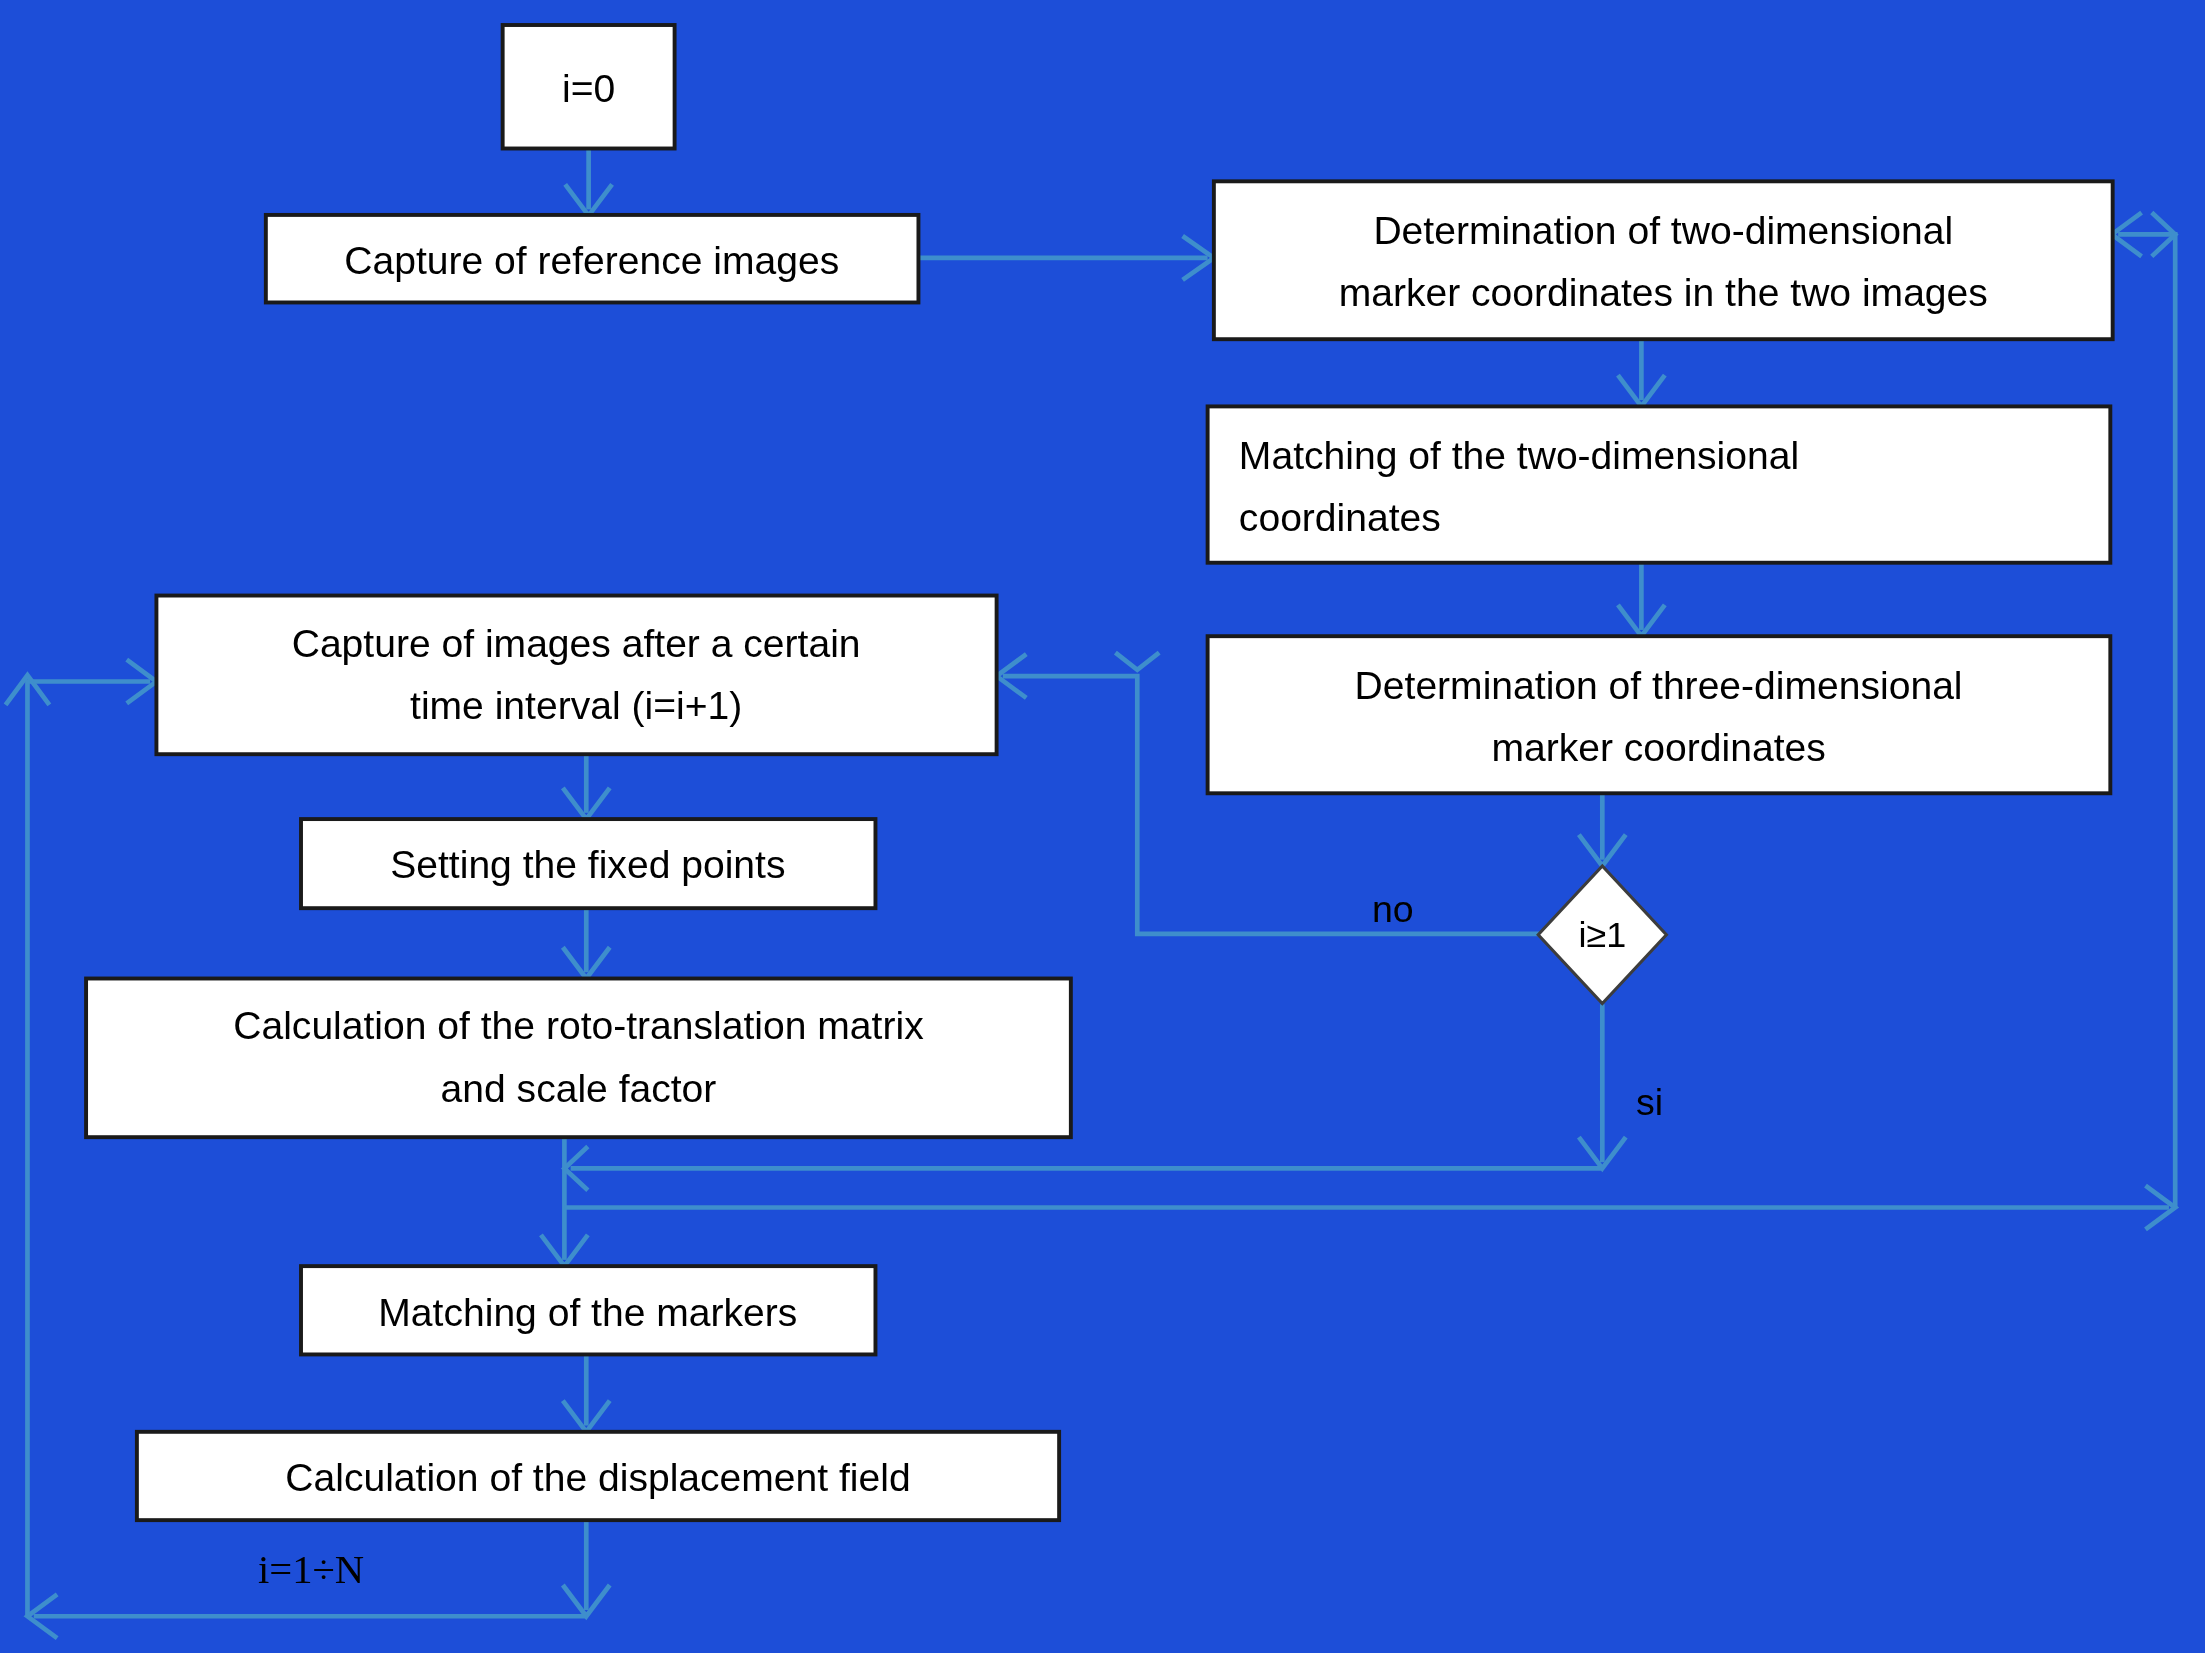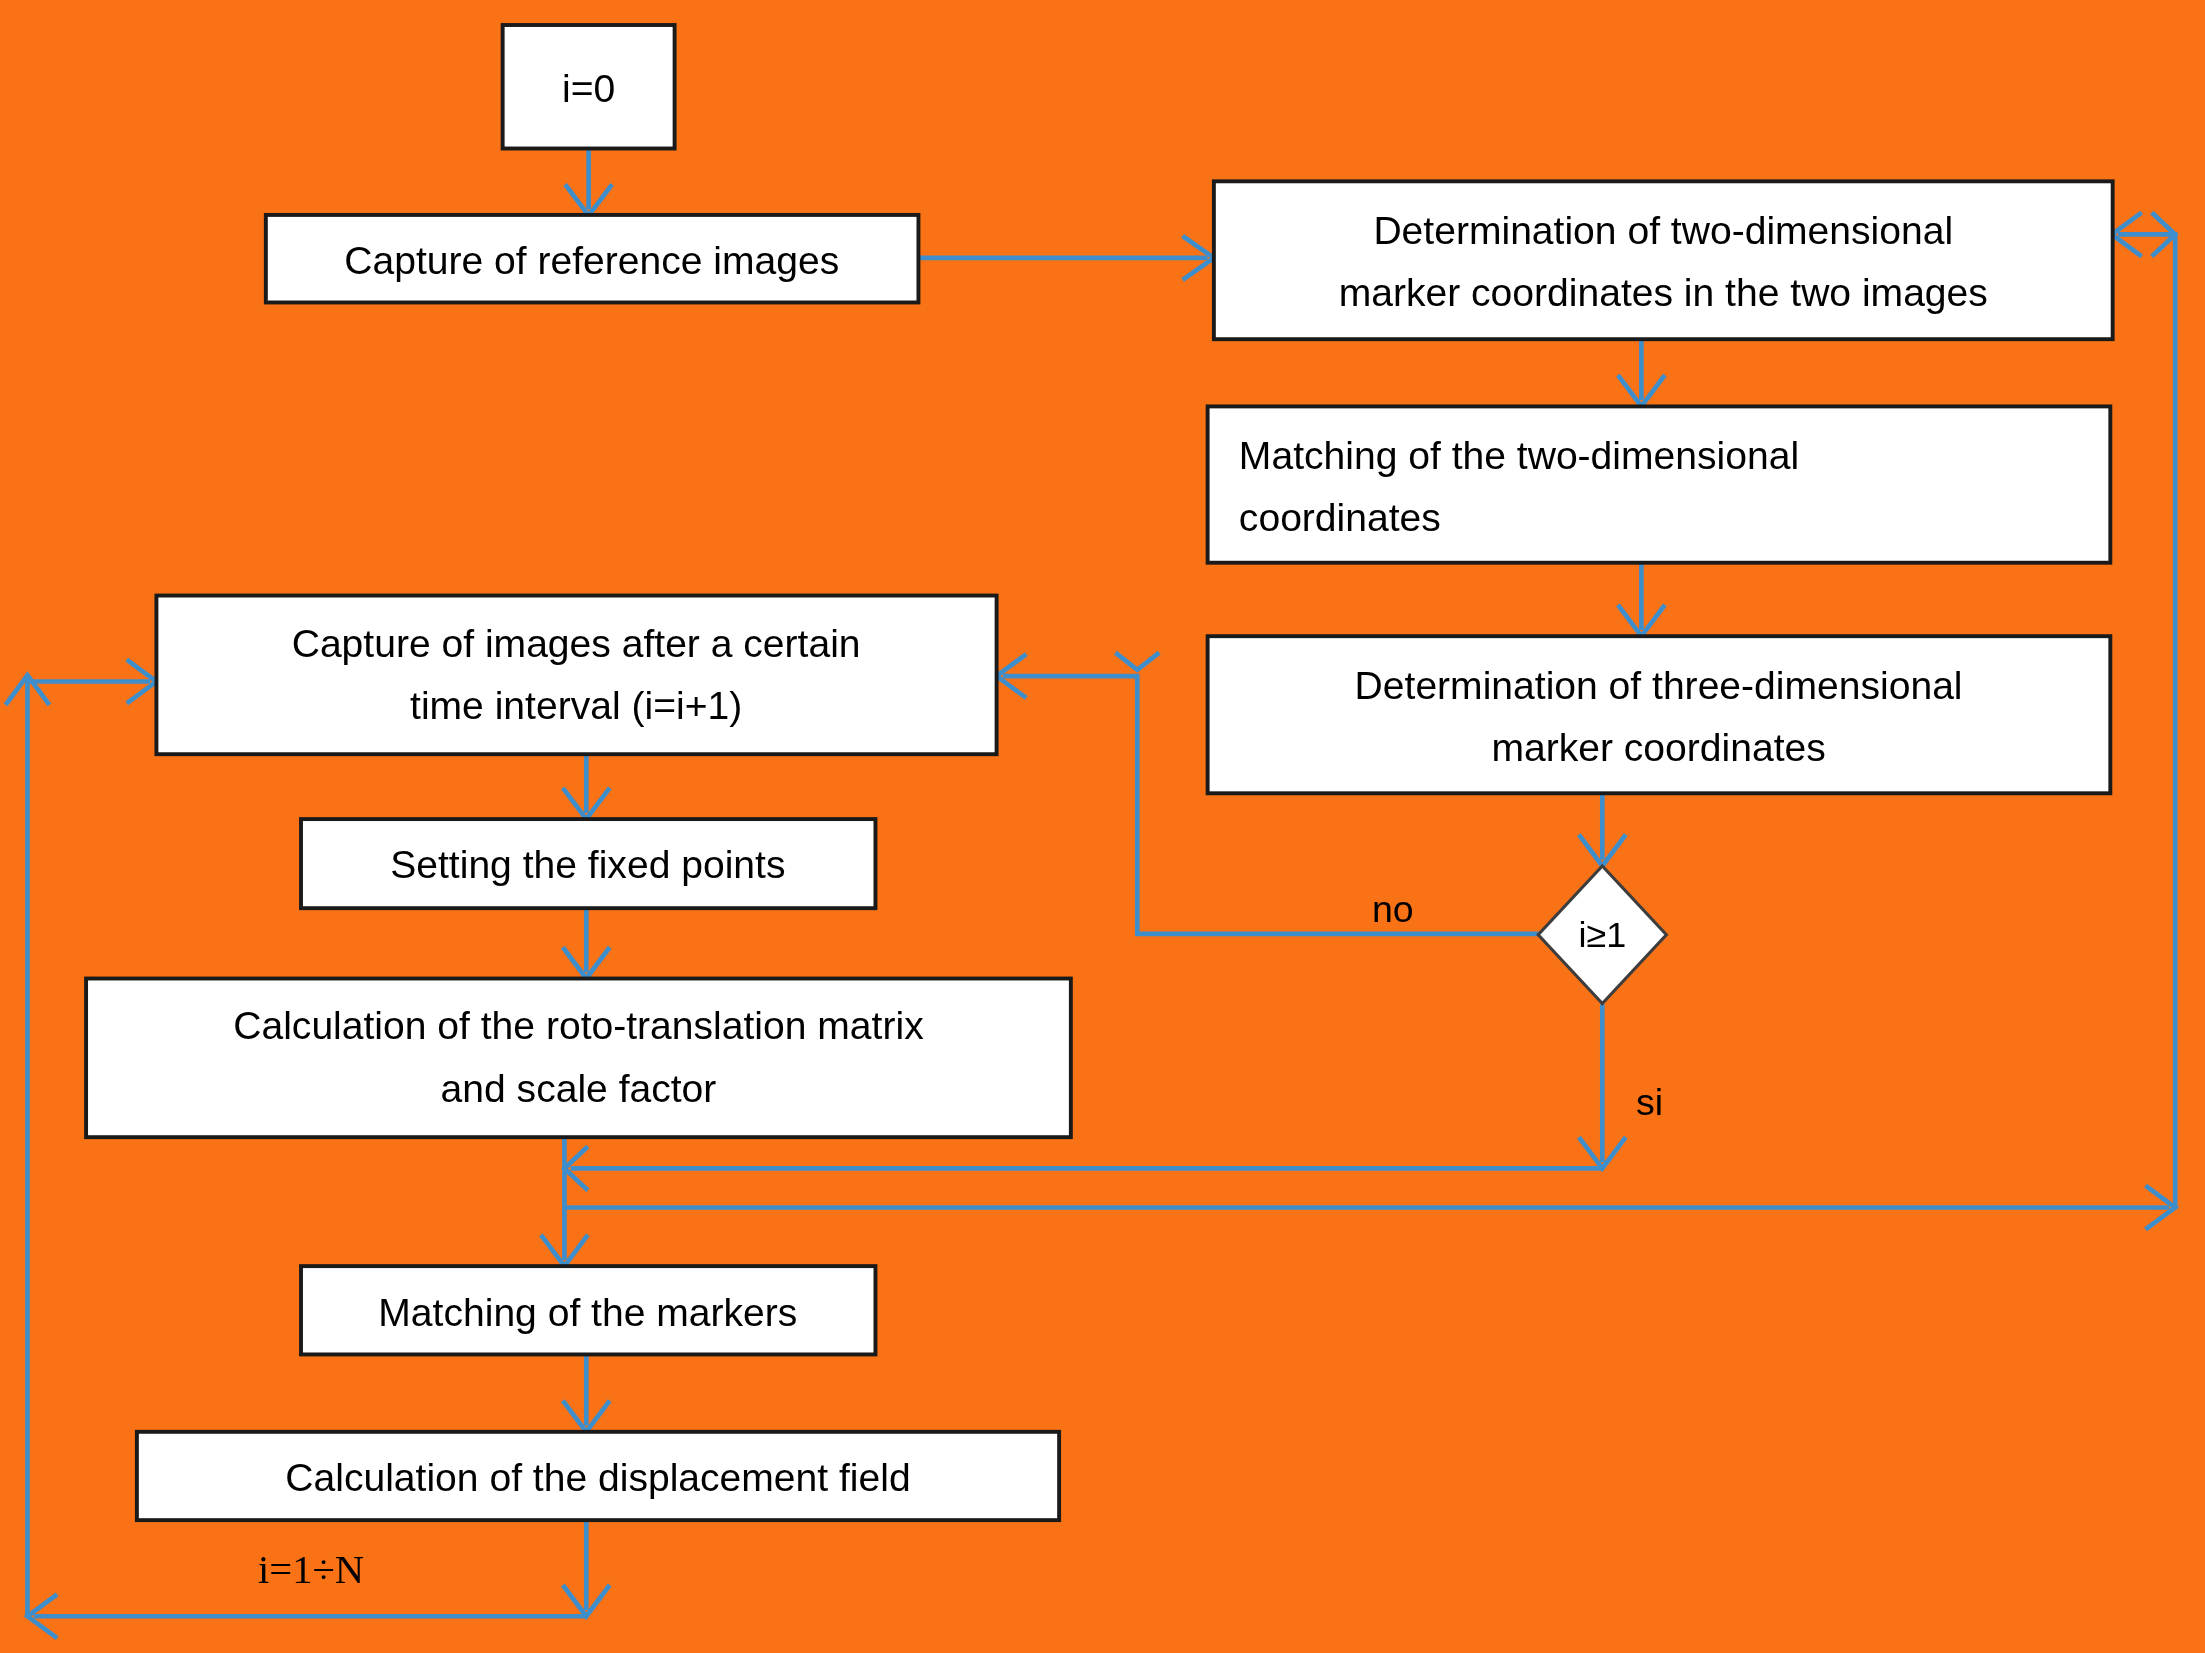--- a/index.html
+++ b/index.html
@@ -4,21 +4,21 @@
 <style>
   html, body {
     margin: 0;
     padding: 0;
     background: #ffffff;
   }
   #canvas {
     position: relative;
     width: 2205px;
     height: 1653px;
-    background: #f97316;
+    background: #1d4ed8;
     font-family: "Liberation Sans", sans-serif;
   }
   svg.flow {
     position: absolute;
     top: 0;
     left: 0;
     width: 2205px;
     height: 1653px;
   }
   .node-rect {

